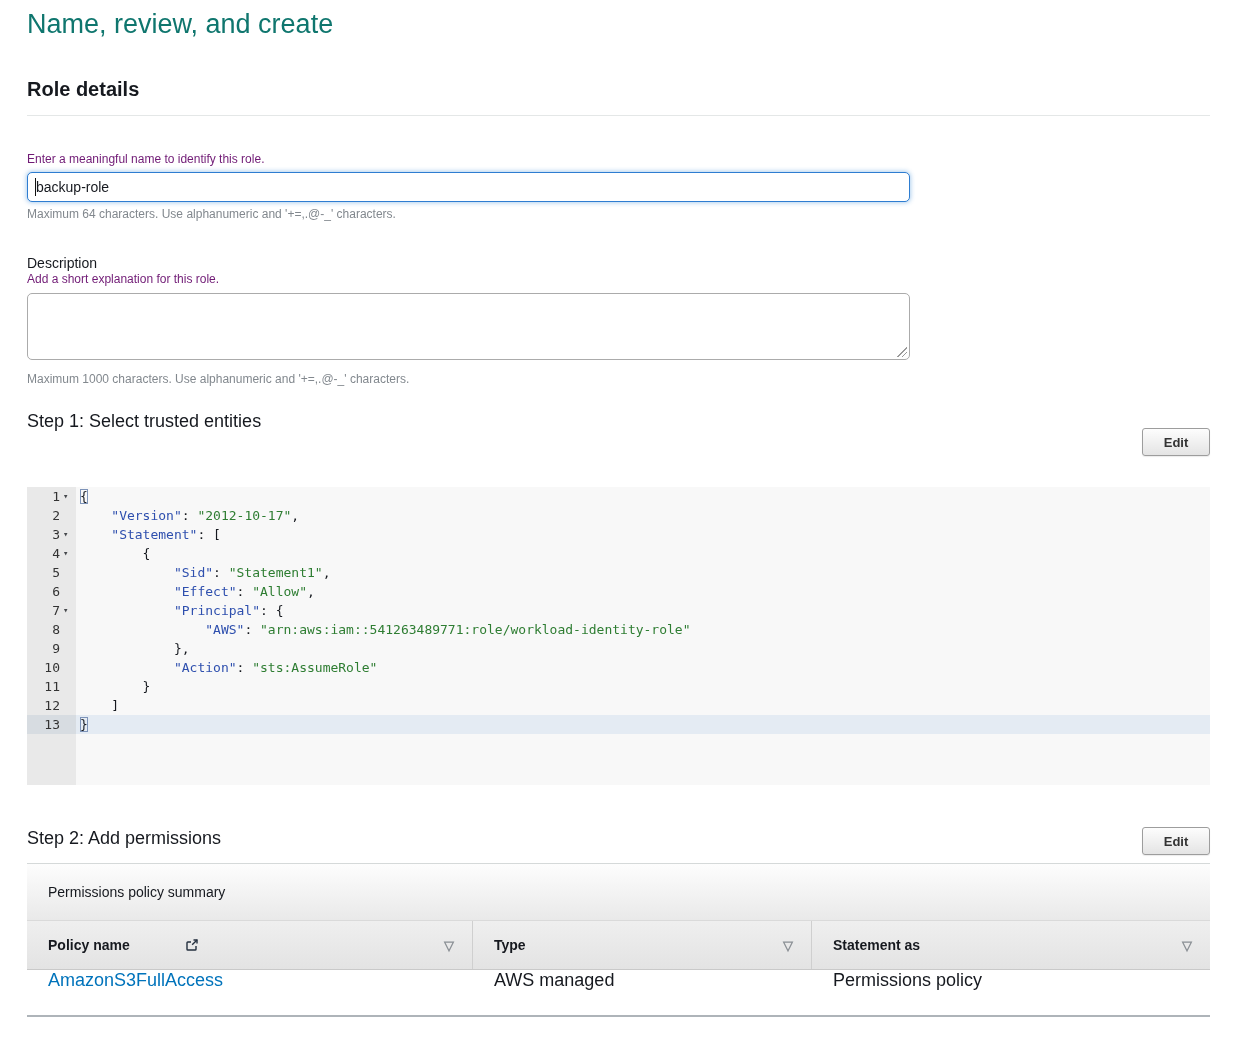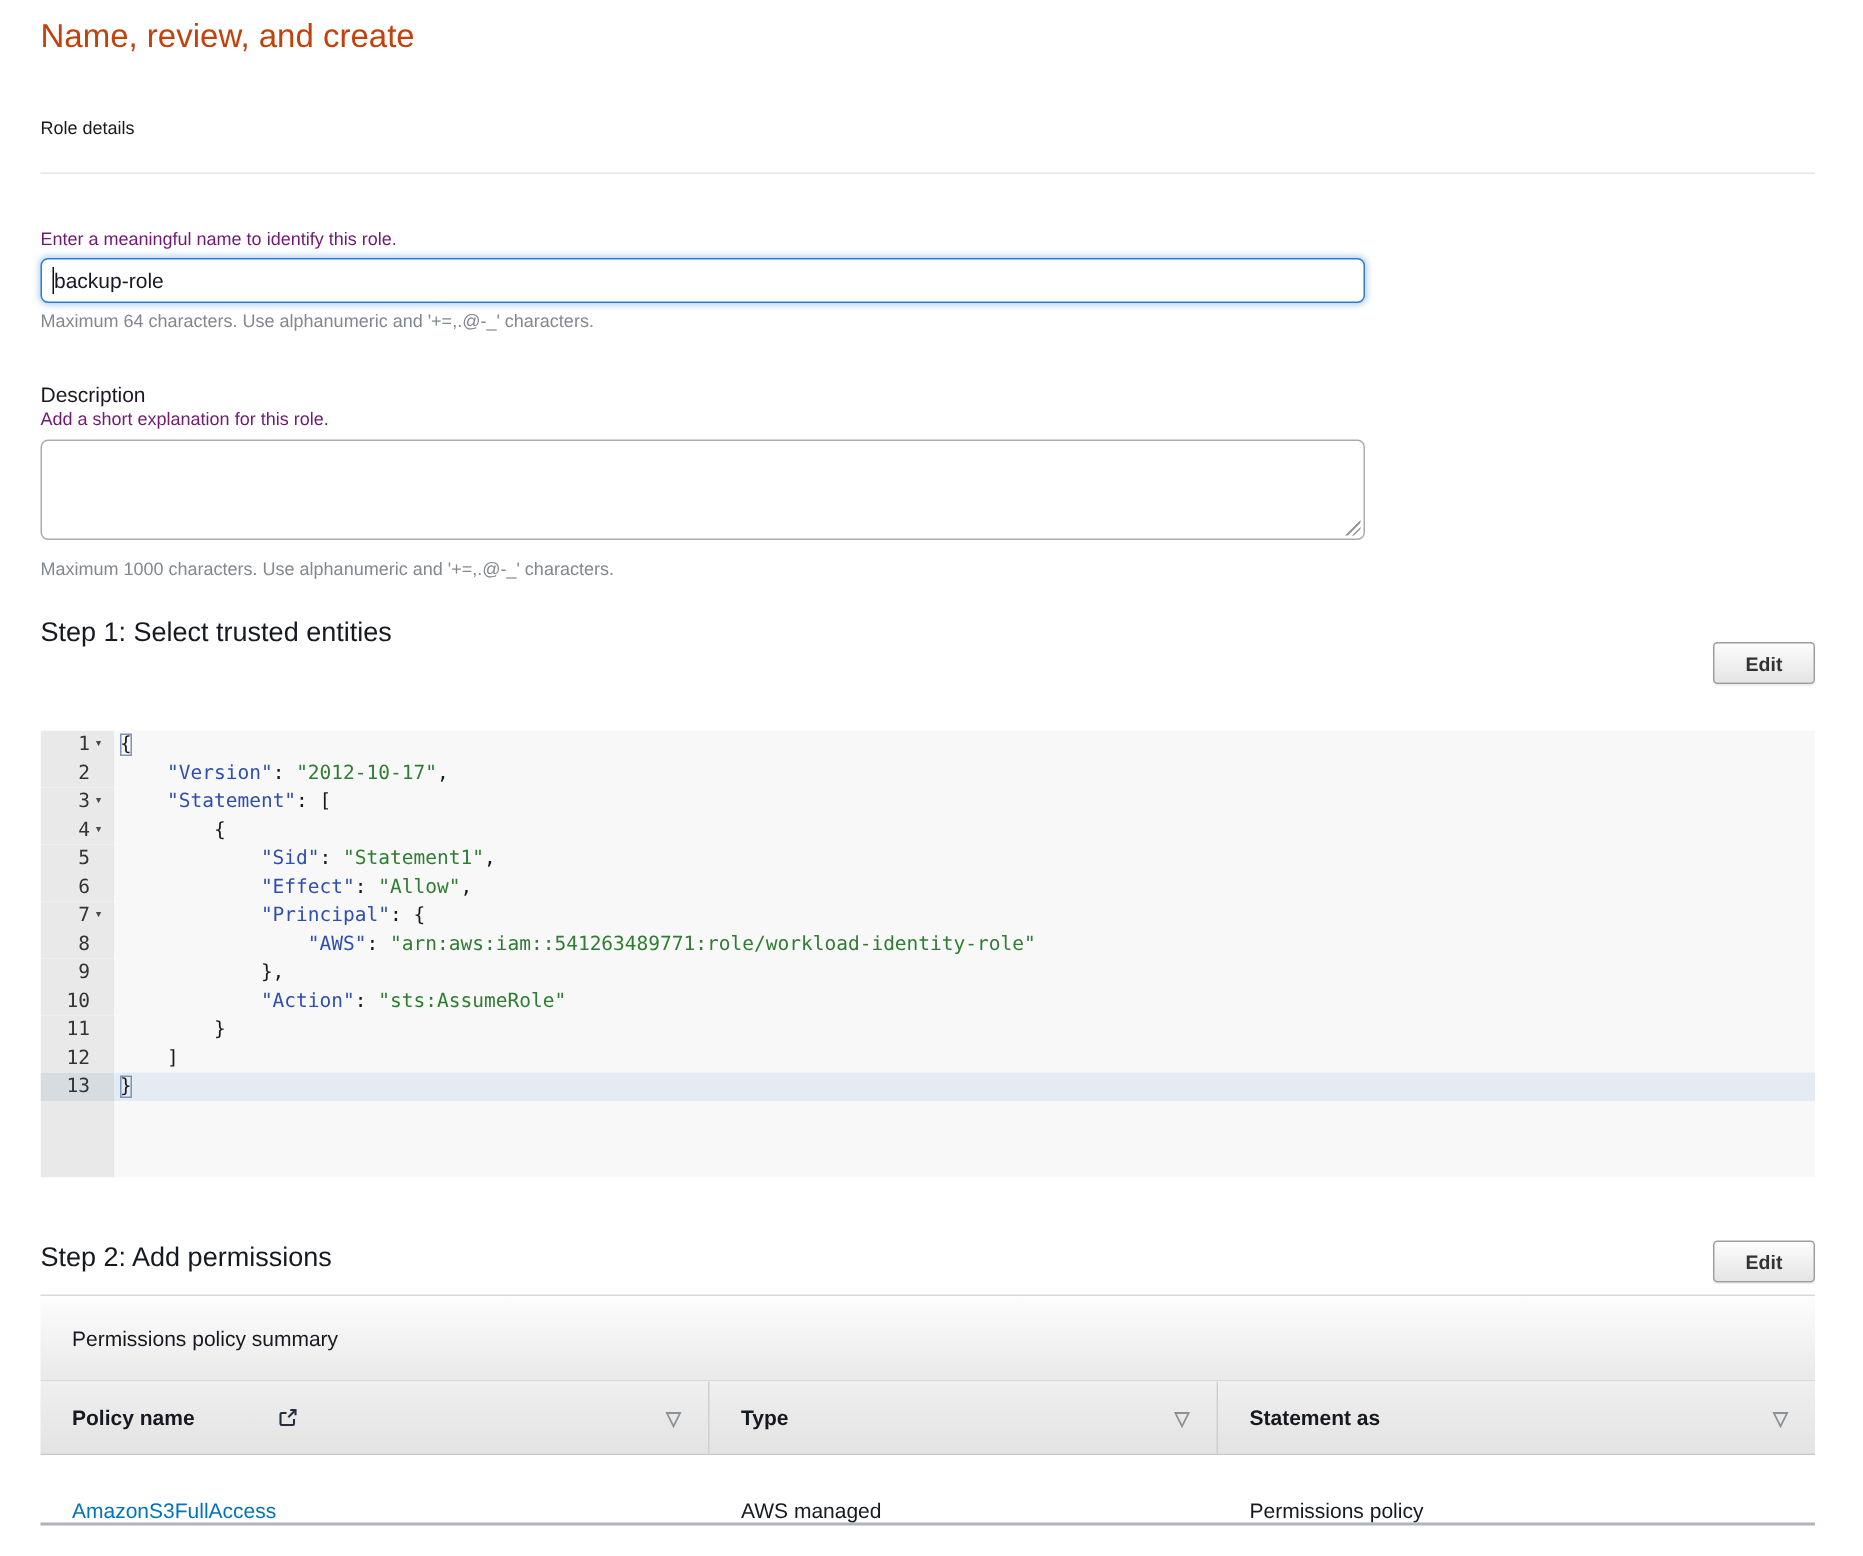--- a/index.html
+++ b/index.html
@@ -2,22 +2,22 @@
 <html style="--c-link: #0073bb; --c-key: #2e4fae; --c-str: #2e7d32;"><head>
 <meta charset="utf-8">
 <style>
   * { margin:0; padding:0; box-sizing:border-box; }
   html,body { background:#fff; }
   body { font-family:"Liberation Sans", sans-serif; color:#16191f; }
   #app { position:relative; width:1242px; height:1037px; background:#fff; overflow:hidden; }
 
   .abs { position:absolute; }
 
-  .page-title { left:27px; top:8px; font-size:22px; font-weight:400; color:#c2410c; line-height:32px; }
-  .section-heading { left:27px; font-size:12px; font-weight:400; }
+  .page-title { left:27px; top:8px; font-size:27px; font-weight:400; color:#0f766e; line-height:32px; }
+  .section-heading { left:27px; font-size:20px; font-weight:700; }
   .divider { left:27px; width:1183px; height:1px; background:#e4e7e7; }
 
   .field-label { font-size:14px; color:#16191f; line-height:18px; }
   .field-help  { font-size:12px; color:#701a75; line-height:15px; }
   .field-hint  { font-size:12px; color:#82888e; line-height:15px; }
 
   .input-wrap { left:27px; top:172px; width:883px; height:30px; }
   .text-input {
     width:100%; height:100%;
     border:1px solid #2e7dd1; border-radius:5px;
@@ -74,21 +74,21 @@
   .th { display:flex; align-items:center; padding:0 18px 0 21px; font-size:14px; font-weight:700; color:#16191f; cursor:pointer; }
   .th .th-label { margin-right:8px; }
   .th:nth-child(1) { width:446px; border-right:1px solid #cfcfcf;gap:45px; }
   .th:nth-child(2) { width:339px; border-right:1px solid #cfcfcf; }
   .th:nth-child(3) { width:398px; }
   .th-spacer { flex:1 1 auto; }
   .sort-glyph { color:#8c9196; font-size:13px; }
   .ext-icon { margin-left:2px; position:relative; top:1px; }
   .trow { left:27px; top:970px; width:1183px; height:47px; display:flex;
     background:#fff; border-bottom:2px solid #aeb4b9; }
-  .td { display:flex; align-items:flex-end; padding:0 18px 0 21px; font-size:14px; color:#16191f; }
+  .td { display:flex; align-items:flex-start; padding:0 18px 0 21px; font-size:18px; color:#16191f; }
   .td:nth-child(1) { width:446px; }
   .td:nth-child(2) { width:339px; }
   .td:nth-child(3) { width:398px; }
   .policy-link { color:var(--c-link,#0073bb); text-decoration:none; cursor:pointer; }
 </style>
 </head>
 <body>
 
 <div id="app">
 

